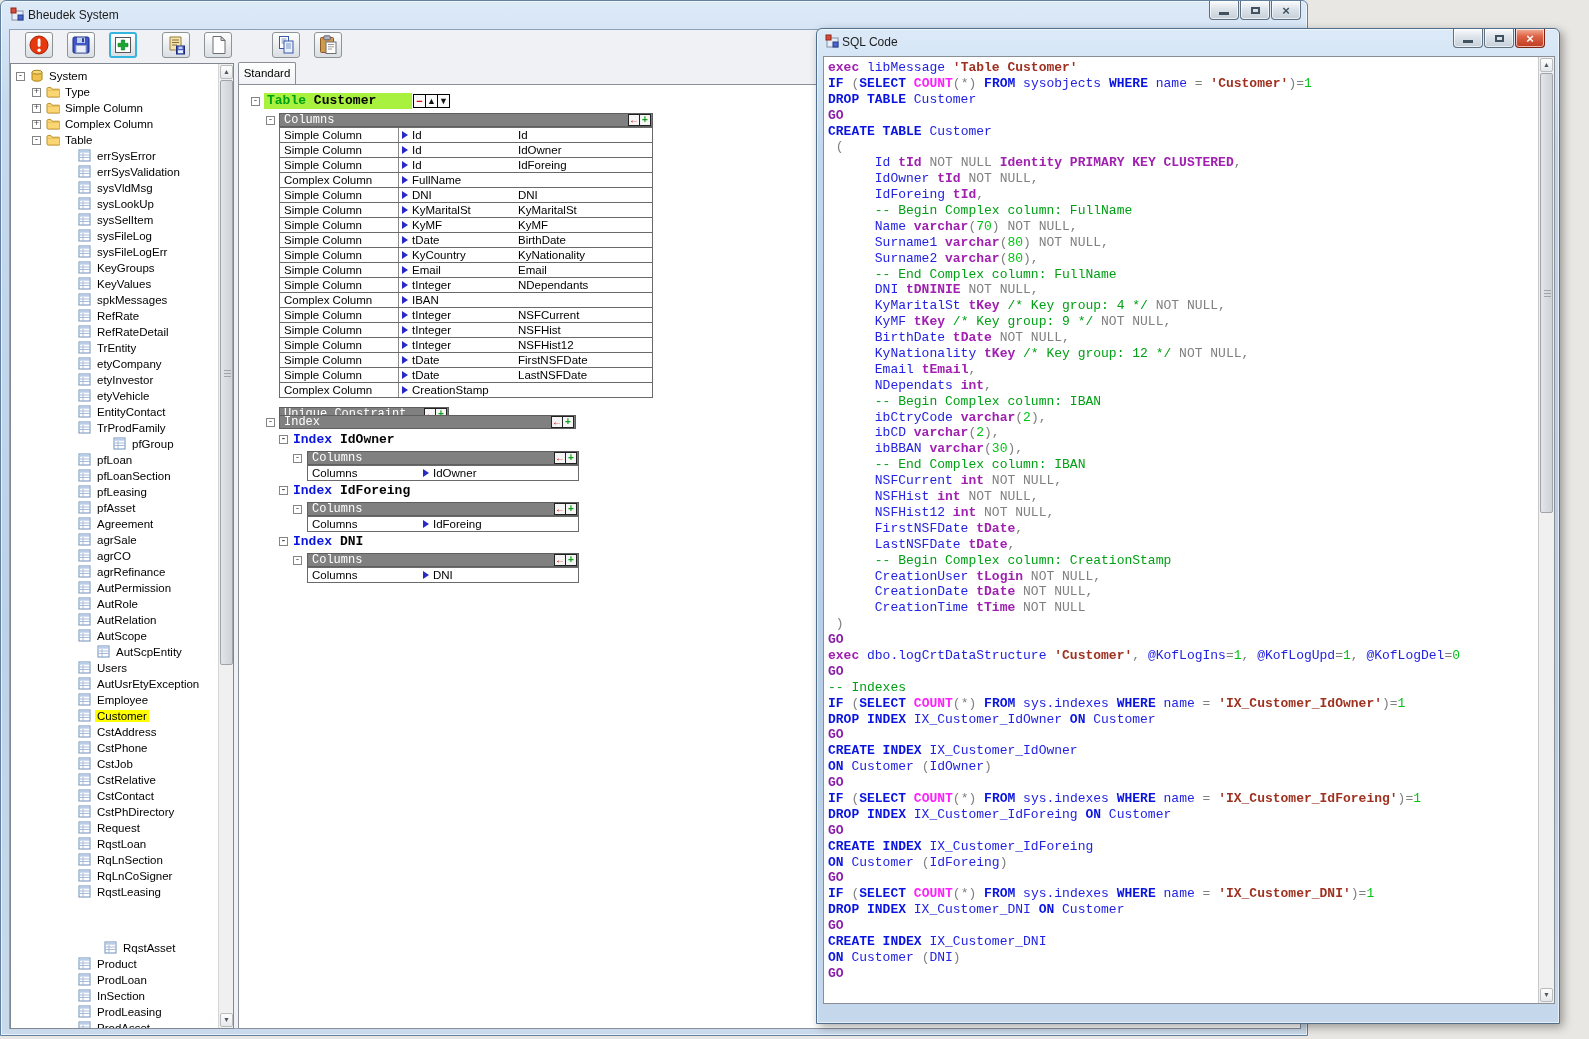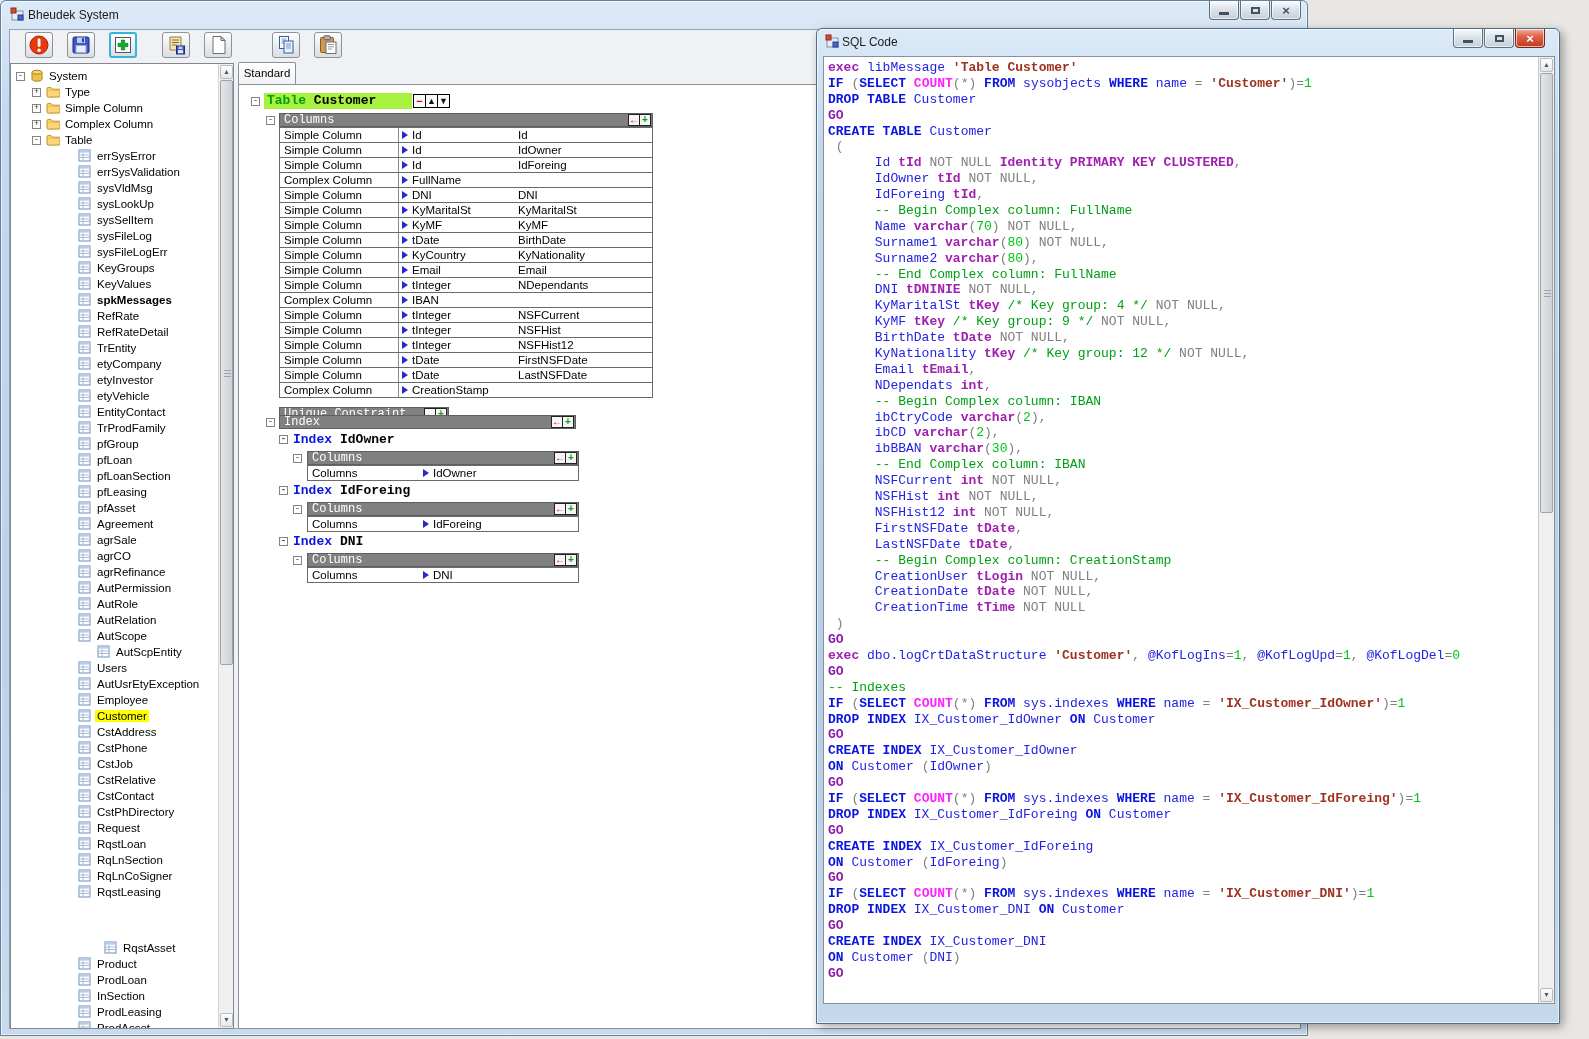--- a/index.html
+++ b/index.html
@@ -351,21 +351,21 @@
           <div class="trow" style="padding-left: 62px;">
             <span class="ticon">
               <svg width="13" height="13" viewBox="0 0 13 13">
                 <rect x="1" y="1" width="11" height="11" fill="#fff" stroke="#7090B8"></rect>
                 <rect x="1.5" y="1.5" width="10" height="2.2" fill="#B9CDE9"></rect>
                 <path d="M1.5 6h10M1.5 8.5h10M5 4v8" stroke="#9AB4D6" stroke-width="0.9"></path>
               </svg>
             </span>
             <span class="tlab">KeyValues</span>
           </div>
-          <div class="trow" style="padding-left: 62px; font-weight: bold;">
+          <div class="trow" style="padding-left: 62px;">
             <span class="ticon">
               <svg width="13" height="13" viewBox="0 0 13 13">
                 <rect x="1" y="1" width="11" height="11" fill="#fff" stroke="#7090B8"></rect>
                 <rect x="1.5" y="1.5" width="10" height="2.2" fill="#B9CDE9"></rect>
                 <path d="M1.5 6h10M1.5 8.5h10M5 4v8" stroke="#9AB4D6" stroke-width="0.9"></path>
               </svg>
             </span>
             <span class="tlab">spkMessages</span>
           </div>
           <div class="trow" style="padding-left: 62px;">
@@ -441,21 +441,21 @@
           <div class="trow" style="padding-left: 62px;">
             <span class="ticon">
               <svg width="13" height="13" viewBox="0 0 13 13">
                 <rect x="1" y="1" width="11" height="11" fill="#fff" stroke="#7090B8"></rect>
                 <rect x="1.5" y="1.5" width="10" height="2.2" fill="#B9CDE9"></rect>
                 <path d="M1.5 6h10M1.5 8.5h10M5 4v8" stroke="#9AB4D6" stroke-width="0.9"></path>
               </svg>
             </span>
             <span class="tlab">TrProdFamily</span>
           </div>
-          <div class="trow" style="padding-left: 62px;">
+          <div class="trow" style="padding-left: 97px;">
             <span class="ticon">
               <svg width="13" height="13" viewBox="0 0 13 13">
                 <rect x="1" y="1" width="11" height="11" fill="#fff" stroke="#7090B8"></rect>
                 <rect x="1.5" y="1.5" width="10" height="2.2" fill="#B9CDE9"></rect>
                 <path d="M1.5 6h10M1.5 8.5h10M5 4v8" stroke="#9AB4D6" stroke-width="0.9"></path>
               </svg>
             </span>
             <span class="tlab">pfGroup</span>
           </div>
           <div class="trow" style="padding-left: 62px;">

